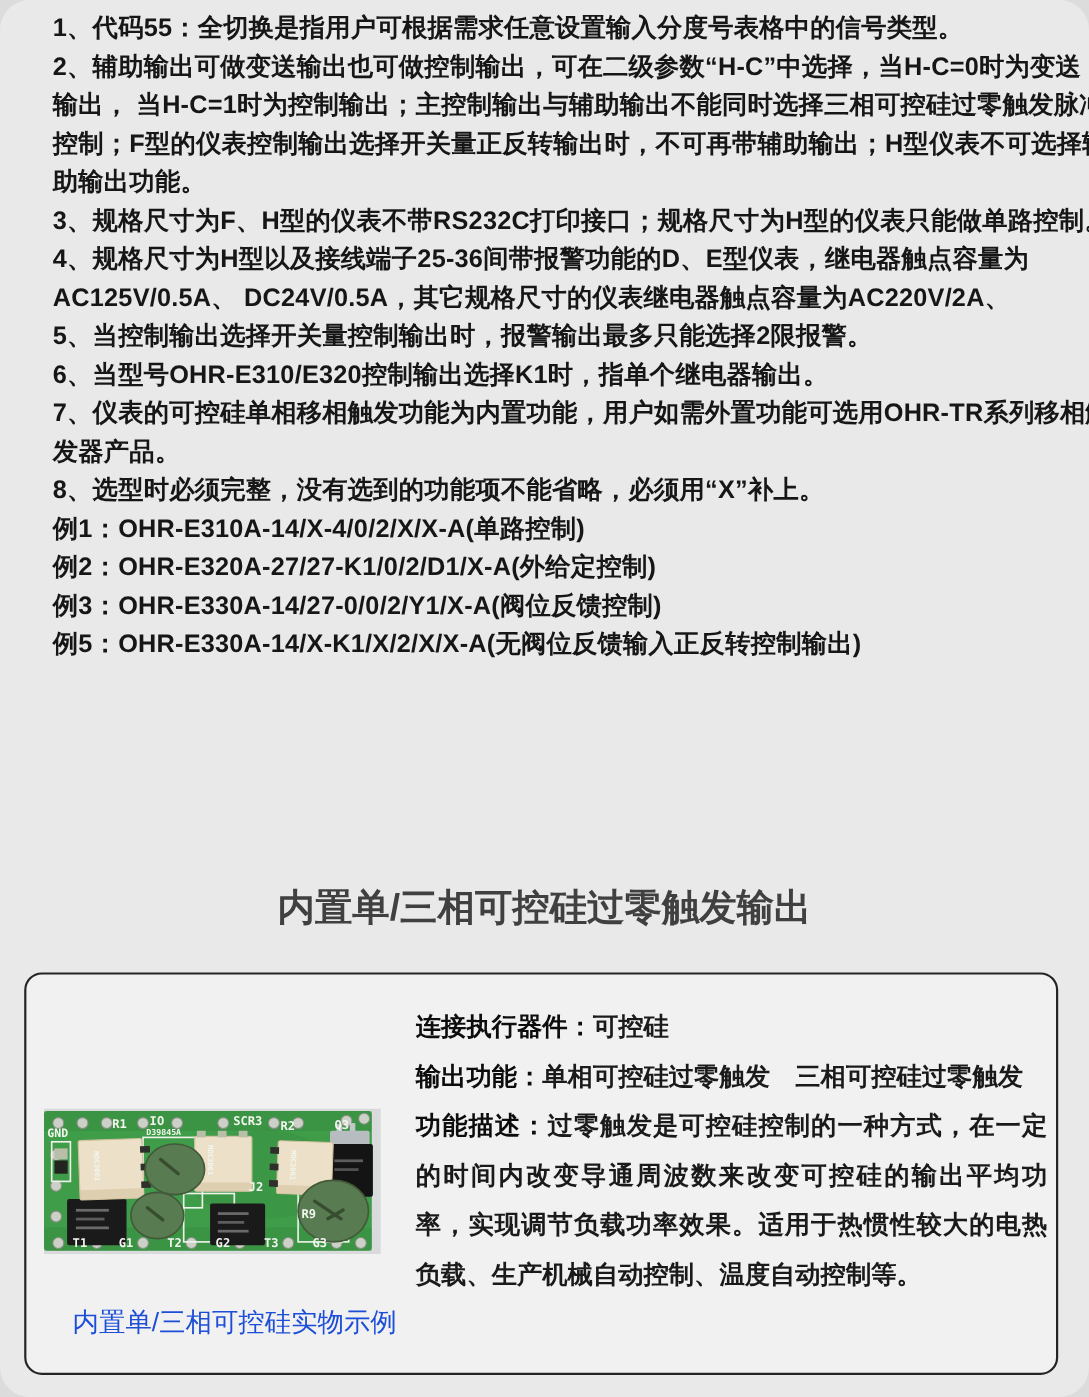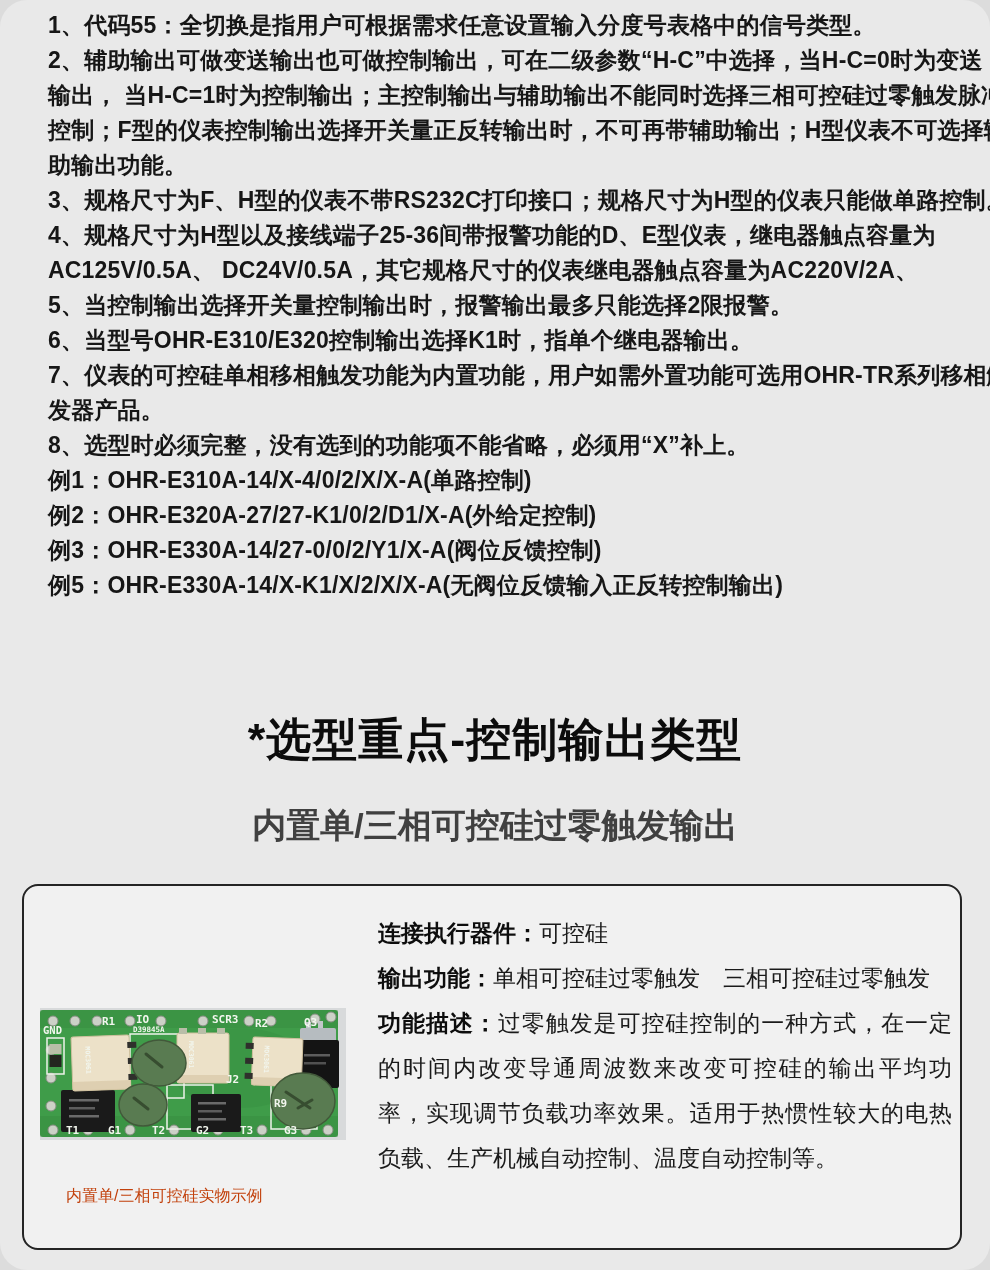--- a/index.html
+++ b/index.html
@@ -29,29 +29,29 @@
     position:absolute; left:22px; top:884px; width:940px; height:366px;
     background:#f1f1f1; border:2px solid #242424; border-radius:16px;
   }
   .photo {
     position:absolute; left:16px; top:122px; width:306px; height:132px;
     background:#d8dadb;
   }
   .photo svg { display:block; }
   .caption {
     position:absolute; left:42px; top:300px;
-    font-size:16px; font-weight:500; color:#c2410c; white-space:nowrap;text-align:center;
+    font-size:24px; font-weight:500; color:#1d4ed8; white-space:nowrap;text-align:center;
   }
   .specs {
     position:absolute; left:354px; top:25px; width:574px;
     font-size:23px; line-height:45px;
   }
   .spec-row { text-align:justify; }
   .spec-label { font-weight:800; color:#0d0d0d; }
-  .spec-value { font-weight:400; color:#1a1a1a; }
+  .spec-value { font-weight:700; color:#1a1a1a; }
   .silk { font-family:"DejaVu Sans Mono", monospace; font-weight:bold; fill:#f2f6ee; }
 </style>
 </head>
 <body>
 
 <div class="page">
 
   <div class="notes">
     <div class="note-line">1、代码55：全切换是指用户可根据需求任意设置输入分度号表格中的信号类型。</div>
     <div class="note-line">2、辅助输出可做变送输出也可做控制输出，可在二级参数“H-C”中选择，当H-C=0时为变送</div>
@@ -65,21 +65,20 @@
     <div class="note-line">6、当型号OHR-E310/E320控制输出选择K1时，指单个继电器输出。</div>
     <div class="note-line">7、仪表的可控硅单相移相触发功能为内置功能，用户如需外置功能可选用OHR-TR系列移相触</div>
     <div class="note-line">发器产品。</div>
     <div class="note-line">8、选型时必须完整，没有选到的功能项不能省略，必须用“X”补上。</div>
     <div class="note-line">例1：OHR-E310A-14/X-4/0/2/X/X-A(单路控制)</div>
     <div class="note-line">例2：OHR-E320A-27/27-K1/0/2/D1/X-A(外给定控制)</div>
     <div class="note-line">例3：OHR-E330A-14/27-0/0/2/Y1/X-A(阀位反馈控制)</div>
     <div class="note-line">例5：OHR-E330A-14/X-K1/X/2/X/X-A(无阀位反馈输入正反转控制输出)</div>
   </div>
 
-  <h1 class="section-title">*选型重点-控制输出类型</h1>
   <h2 class="section-subtitle">内置单/三相可控硅过零触发输出</h2>
 
   <div class="panel">
 
     <div class="photo">
       <svg width="306" height="132" viewBox="0 0 306 132">
 
         <rect x="0" y="0" width="306" height="132" fill="#d8dadb"></rect>
 
         <rect x="0" y="2" width="298" height="127" rx="3" fill="#3f9c49"></rect>

